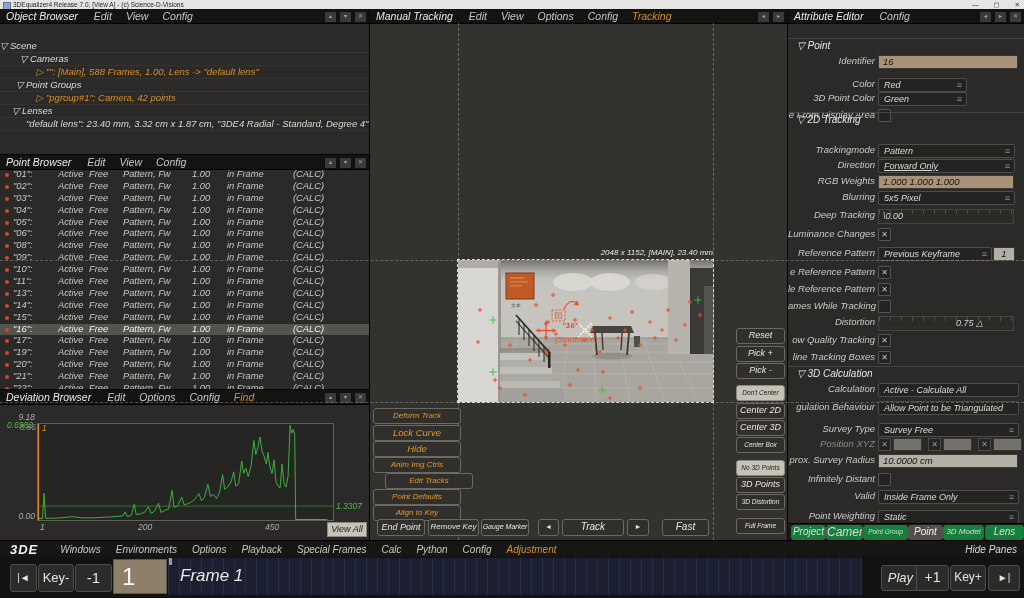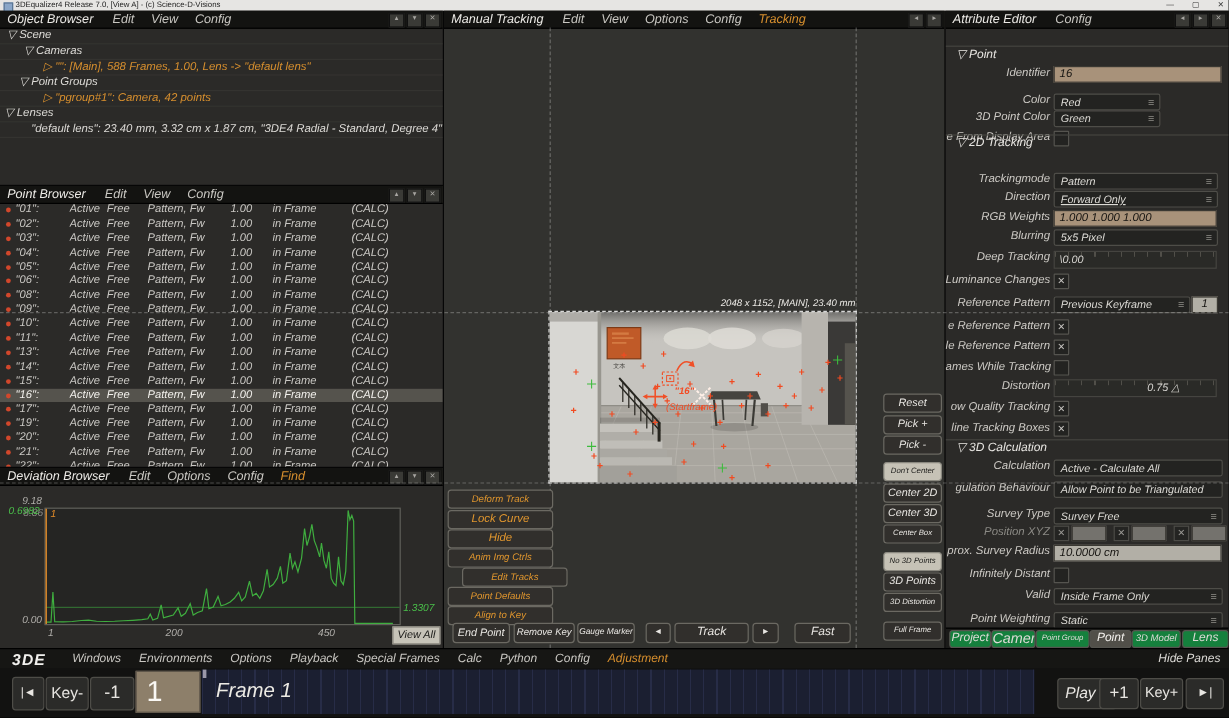--- a/index.html
+++ b/index.html
@@ -117,26 +117,26 @@
       <div class="pane-header">
         <span class="pane-title">Object Browser</span>
         <span style="display:contents"><span class="menu-item">Edit</span><span class="menu-item">View</span><span class="menu-item">Config</span></span>
         <span class="hdr-btns">
           <span class="hdr-btn">▴</span>
           <span class="hdr-btn">▾</span>
           <span class="hdr-btn">✕</span>
         </span>
       </div>
       <div id="ob-tree">
-          <div class="tree-row light" style="padding-left: 6px;">▽ Scene</div>
+          <div class="tree-row light" style=" margin-top: 16px;">▽ Scene</div>
           <div class="tree-row light" style="padding-left: 20px;">▽ Cameras</div>
           <div class="tree-row orange" style="padding-left: 36px;">▷ "":  [Main], 588 Frames, 1.00, Lens -&gt; "default lens"</div>
           <div class="tree-row light" style="padding-left: 16px;">▽ Point Groups</div>
           <div class="tree-row orange" style="padding-left: 36px;">▷ "pgroup#1":  Camera, 42 points</div>
-          <div class="tree-row light" style="padding-left: 4px;">▽ Lenses</div>
+          <div class="tree-row light" style="padding-left: 12px;">▽ Lenses</div>
           <div class="tree-row light" style="padding-left: 26px;">"default lens":  23.40 mm, 3.32 cm x 1.87 cm, "3DE4 Radial - Standard, Degree 4"</div>
         </div>
     </div>
 
     <div class="panel" style="left:0;top:146px;width:369px;height:234px;">
       <div class="pane-header">
         <span class="pane-title">Point Browser</span>
         <span style="display:contents"><span class="menu-item">Edit</span><span class="menu-item">View</span><span class="menu-item">Config</span></span>
         <span class="hdr-btns">
           <span class="hdr-btn">▴</span>

